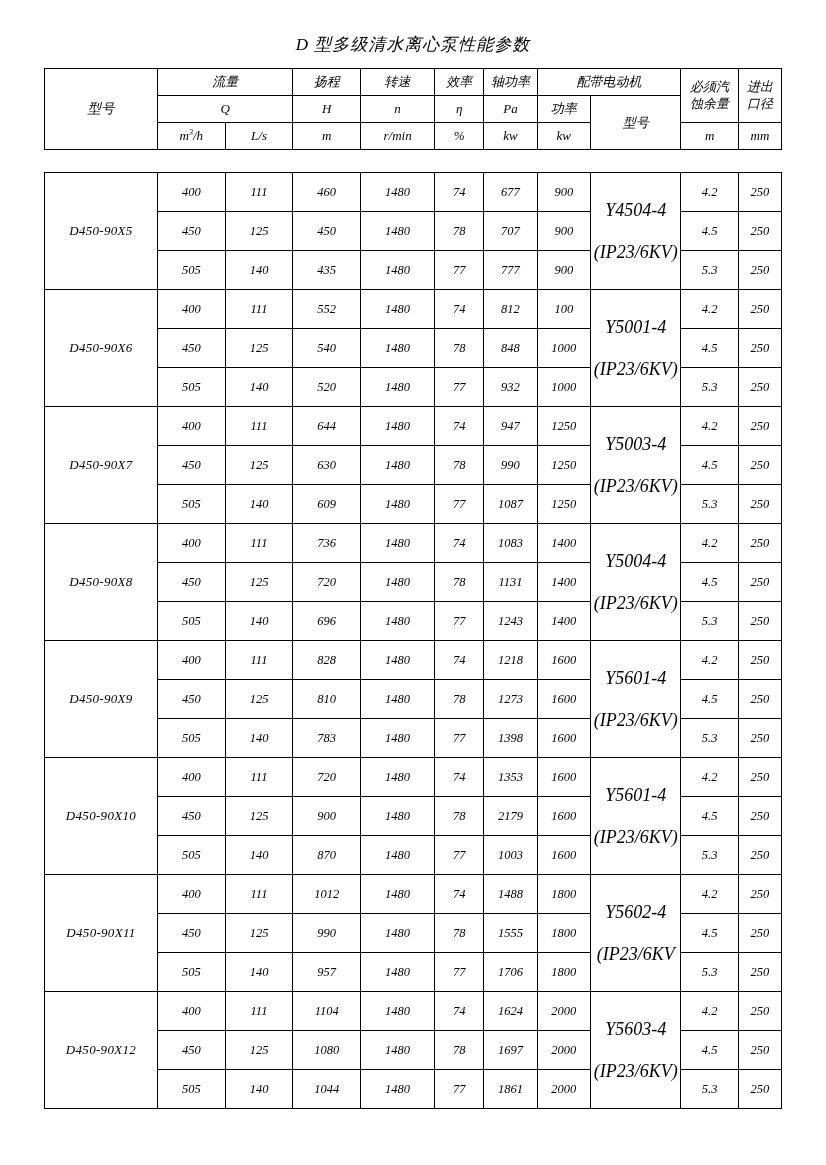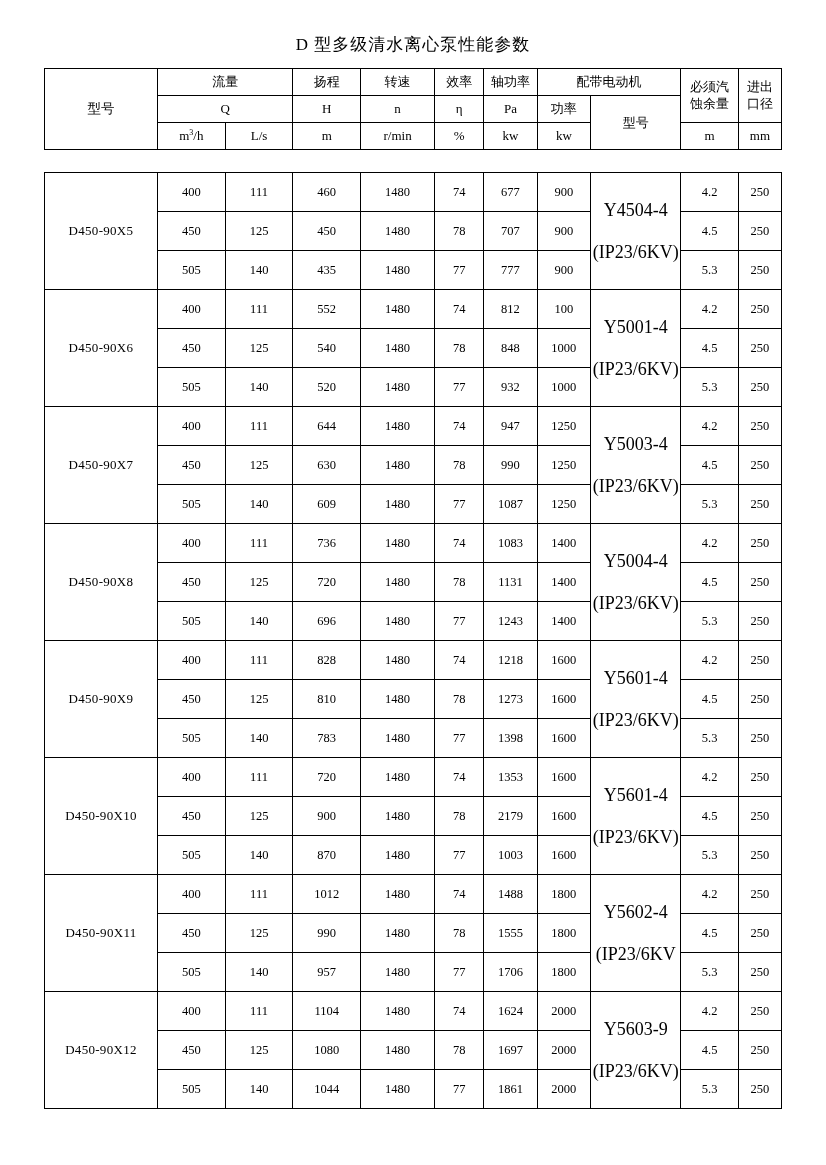--- a/index.html
+++ b/index.html
@@ -13,20 +13,21 @@
     font-family: "Liberation Serif", serif;
     color: #000000;
     position: relative;
   }
   .page {
     width: 826px;
     height: 883px;
     position: relative;
     box-sizing: border-box;
     padding: 0 44px;
+    font-style: italic;
   }
   .doc-title {
     text-align: center;
     font-size: 17px;
     font-family: "Liberation Serif", serif;
     letter-spacing: 1px;
     padding-top: 33px;
     padding-bottom: 12px;
     white-space: nowrap;
   }
@@ -435,21 +436,21 @@
         <tr>
           <td class="model-cell" rowspan="3">D450-90X12</td>
           <td>400</td>
           <td>111</td>
           <td>1104</td>
           <td>1480</td>
           <td>74</td>
           <td>1624</td>
           <td>2000</td>
           <td class="motor-cell" rowspan="3">
-            <span class="motor-name">Y5603-9</span>
+            <span class="motor-name">Y5603-4</span>
             <span class="motor-sub">(IP23/6KV)</span>
           </td>
           <td>4.2</td>
           <td>250</td>
         </tr>
         <tr>
           <td>450</td>
           <td>125</td>
           <td>1080</td>
           <td>1480</td>

